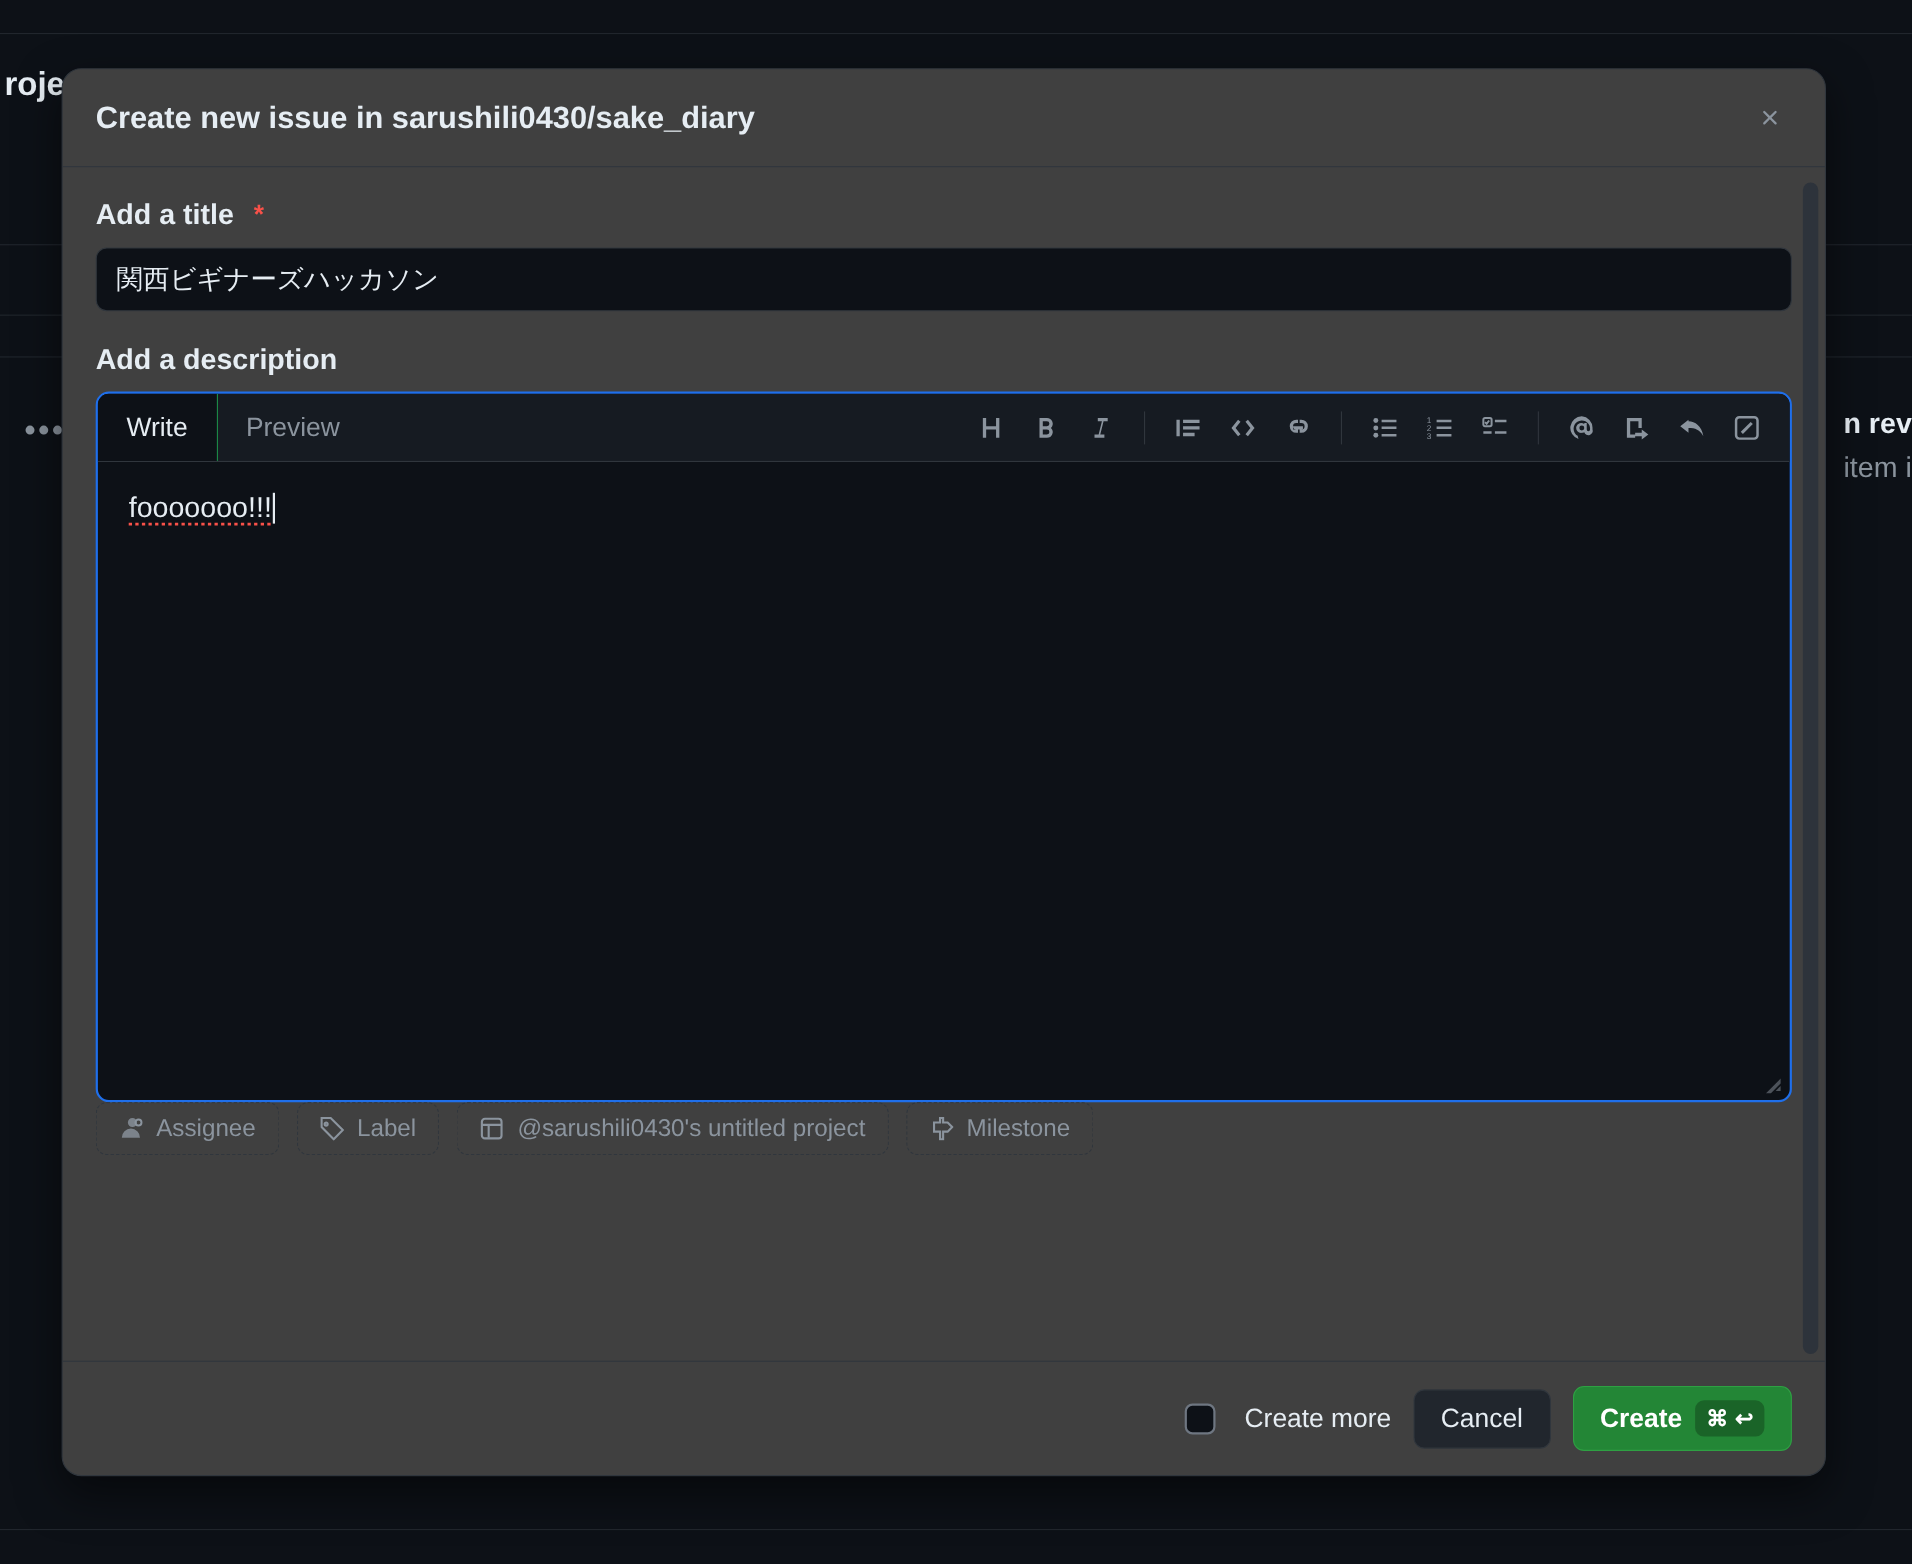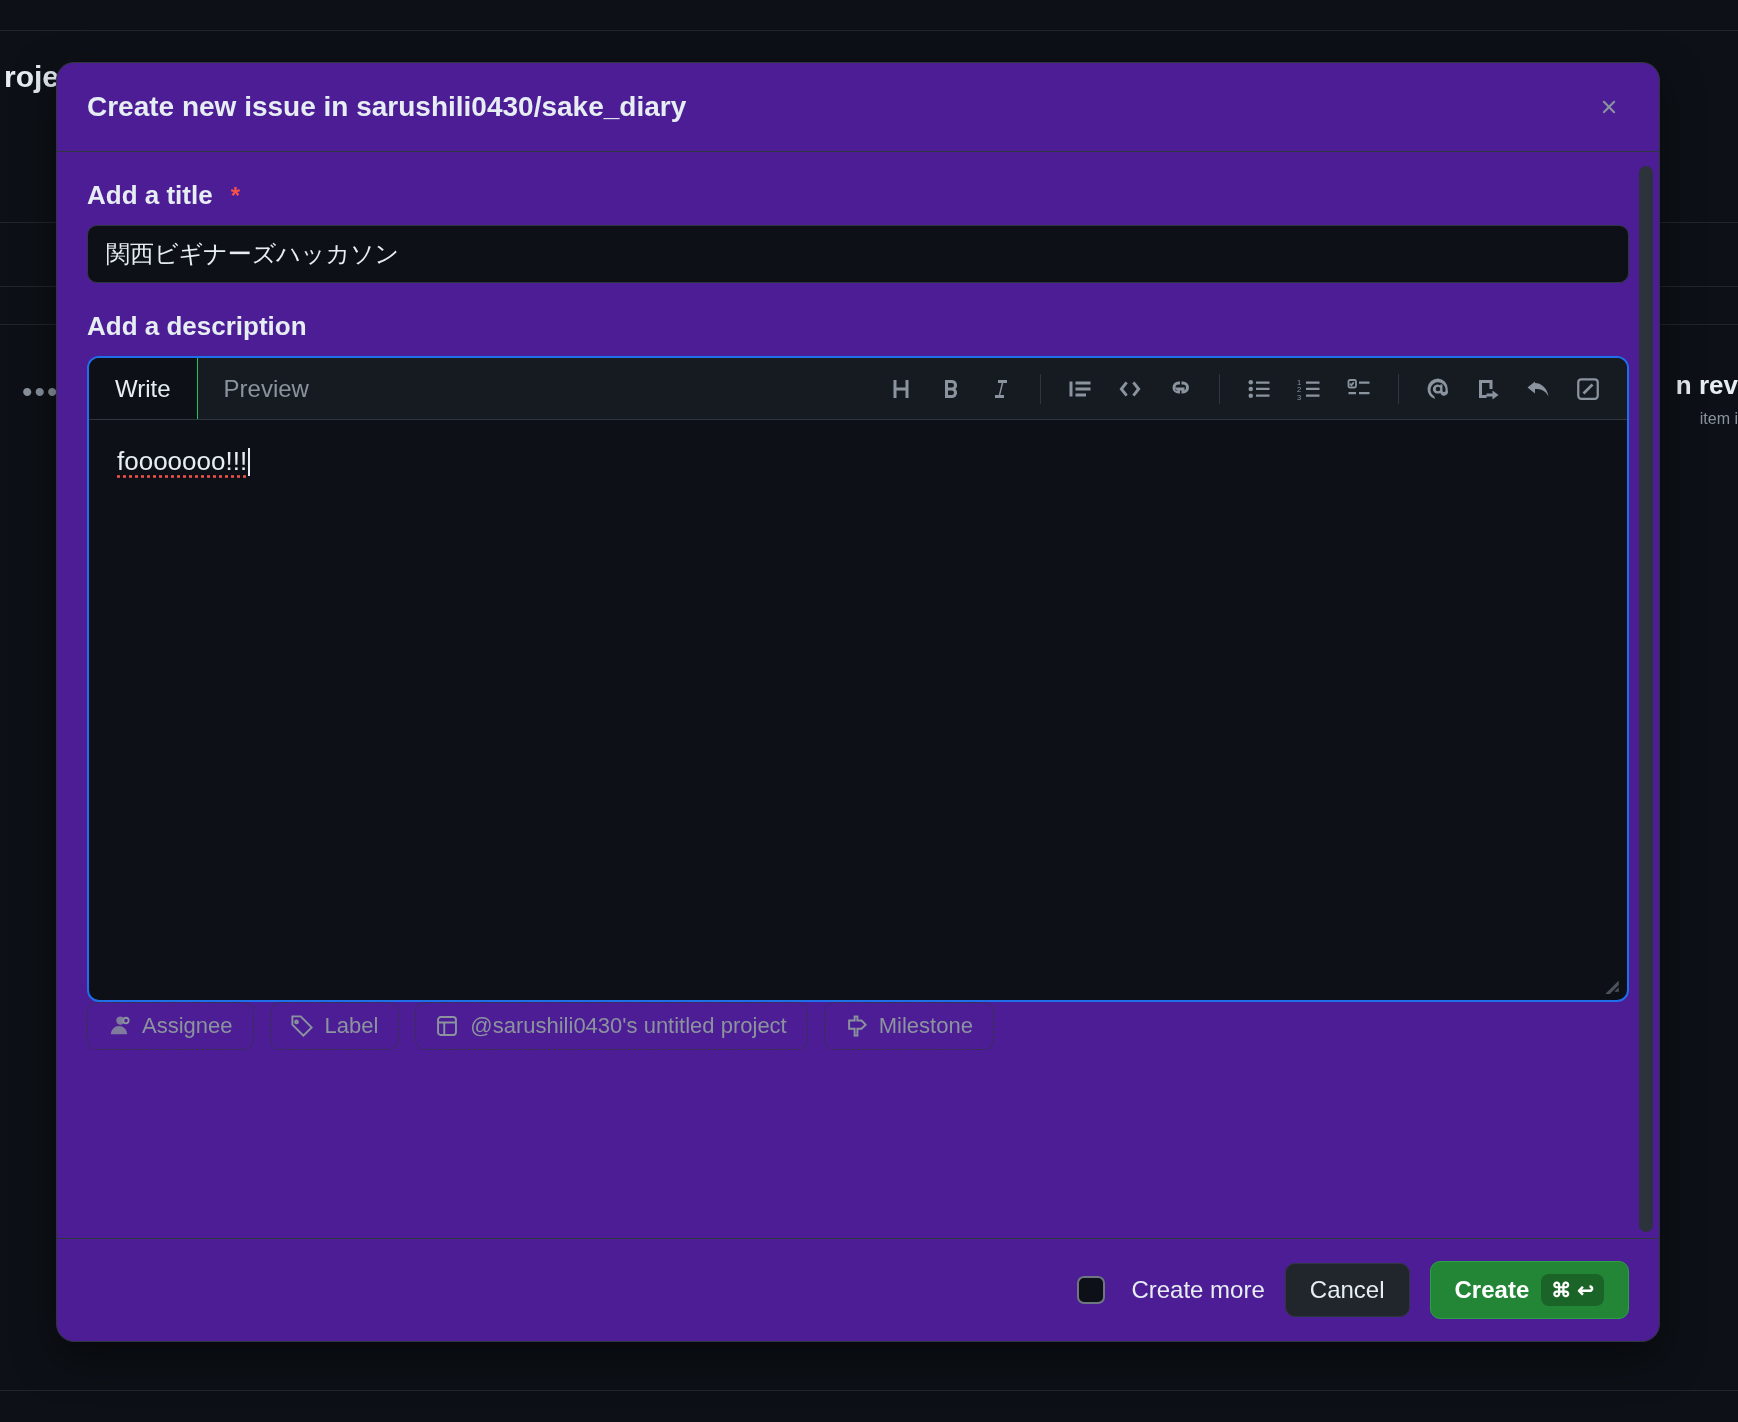--- a/index.html
+++ b/index.html
@@ -24,39 +24,39 @@
   }
   .bg-right {
     position: absolute;
     top: 370px; right: 0;
     font-size: 26px; font-weight: 600;
     color: #e6edf3;
   }
   .bg-right2 {
     position: absolute;
     top: 410px; right: 0;
-    font-size: 16px;
+    font-size: 26px;
     color: #8b949e;
   }
   .bg-dots {
     position: absolute;
     top: 375px; left: 22px;
     color: #8b949e;
     font-size: 30px;
     letter-spacing: 2px;
   }
   .bg-lines div {
     position:absolute; left:0; right:0; height:1px; background:#21262d;
   }
   .modal {
     position: absolute;
     left: 56px; top: 62px;
     width: 1604px;
     height: 1280px;
-    background: #4c1d95;
+    background: #404040;
     border: 1px solid #30363d;
     border-radius: 18px;
     display: flex; flex-direction: column;
     box-shadow: 0 16px 40px rgba(0,0,0,0.5);
   }
   .modal-header {
     display:flex; align-items:center; justify-content:space-between;
     padding: 24px 30px;
     border-bottom: 1px solid #30363d;
   }

